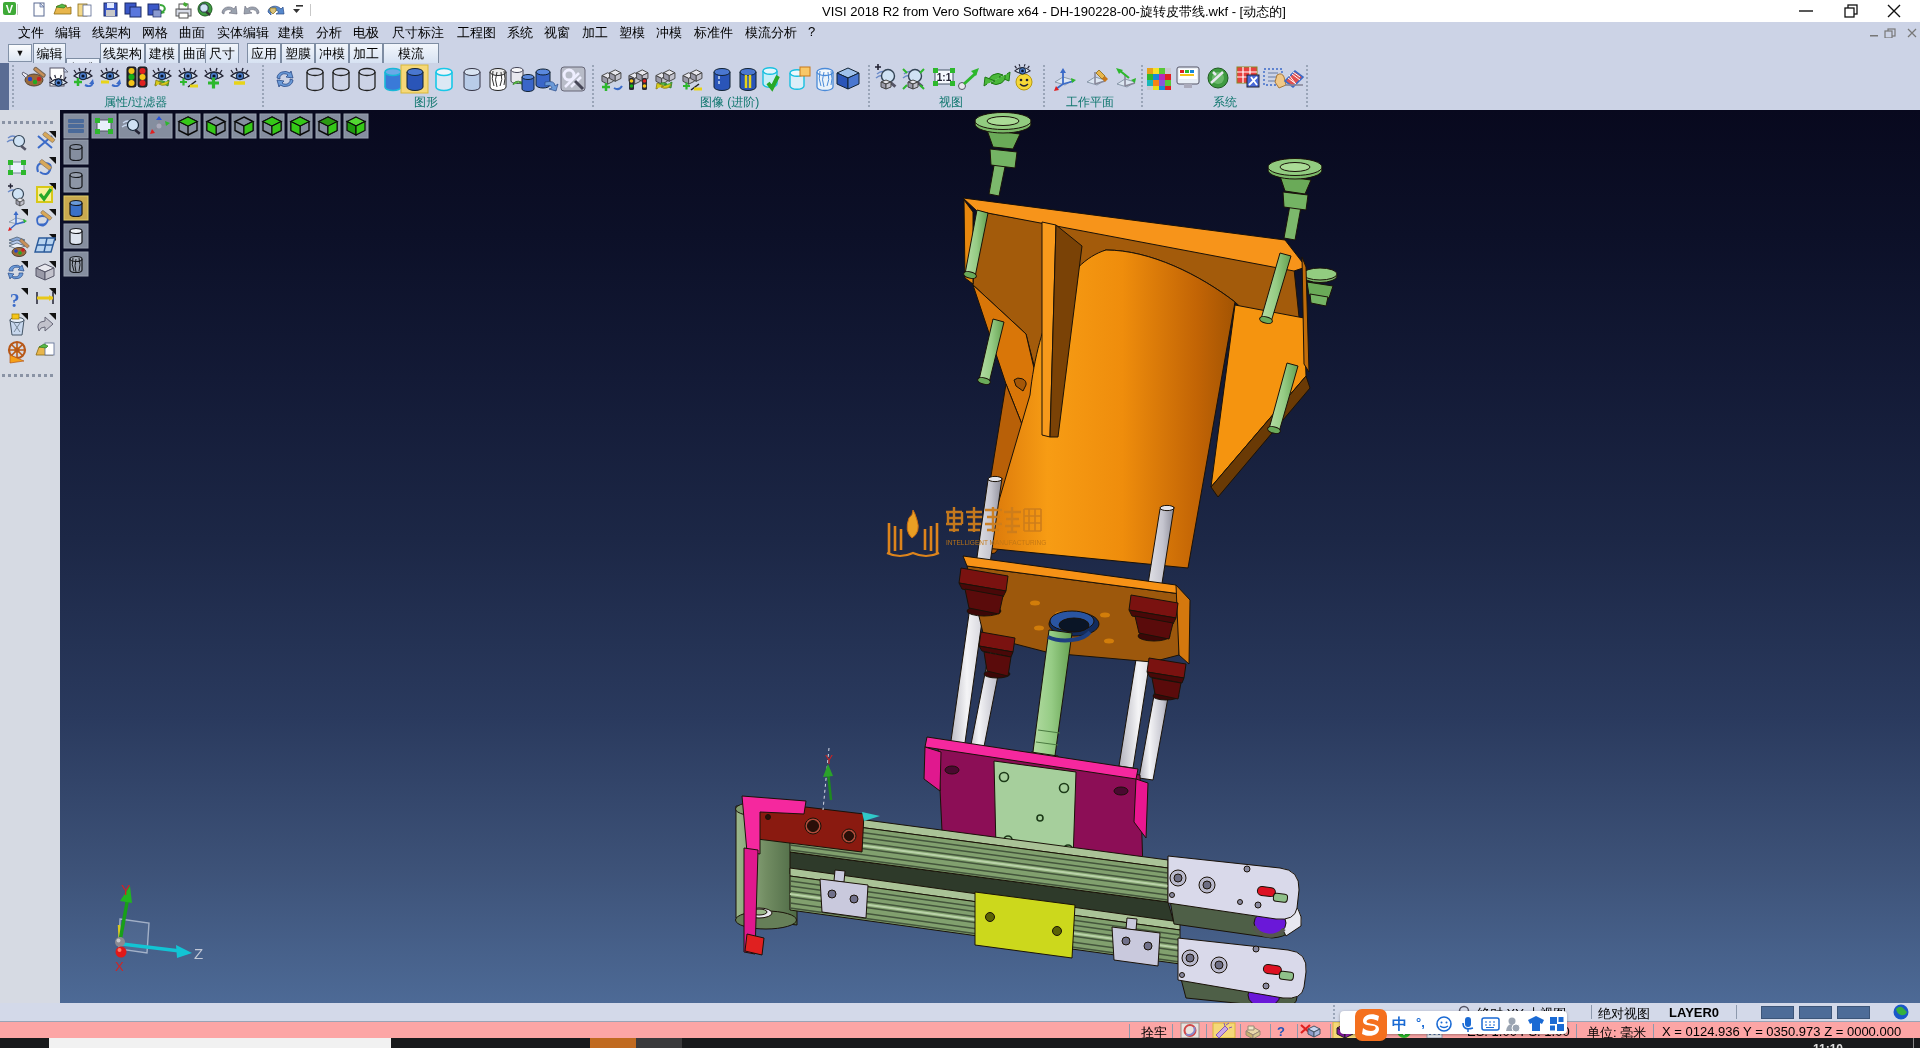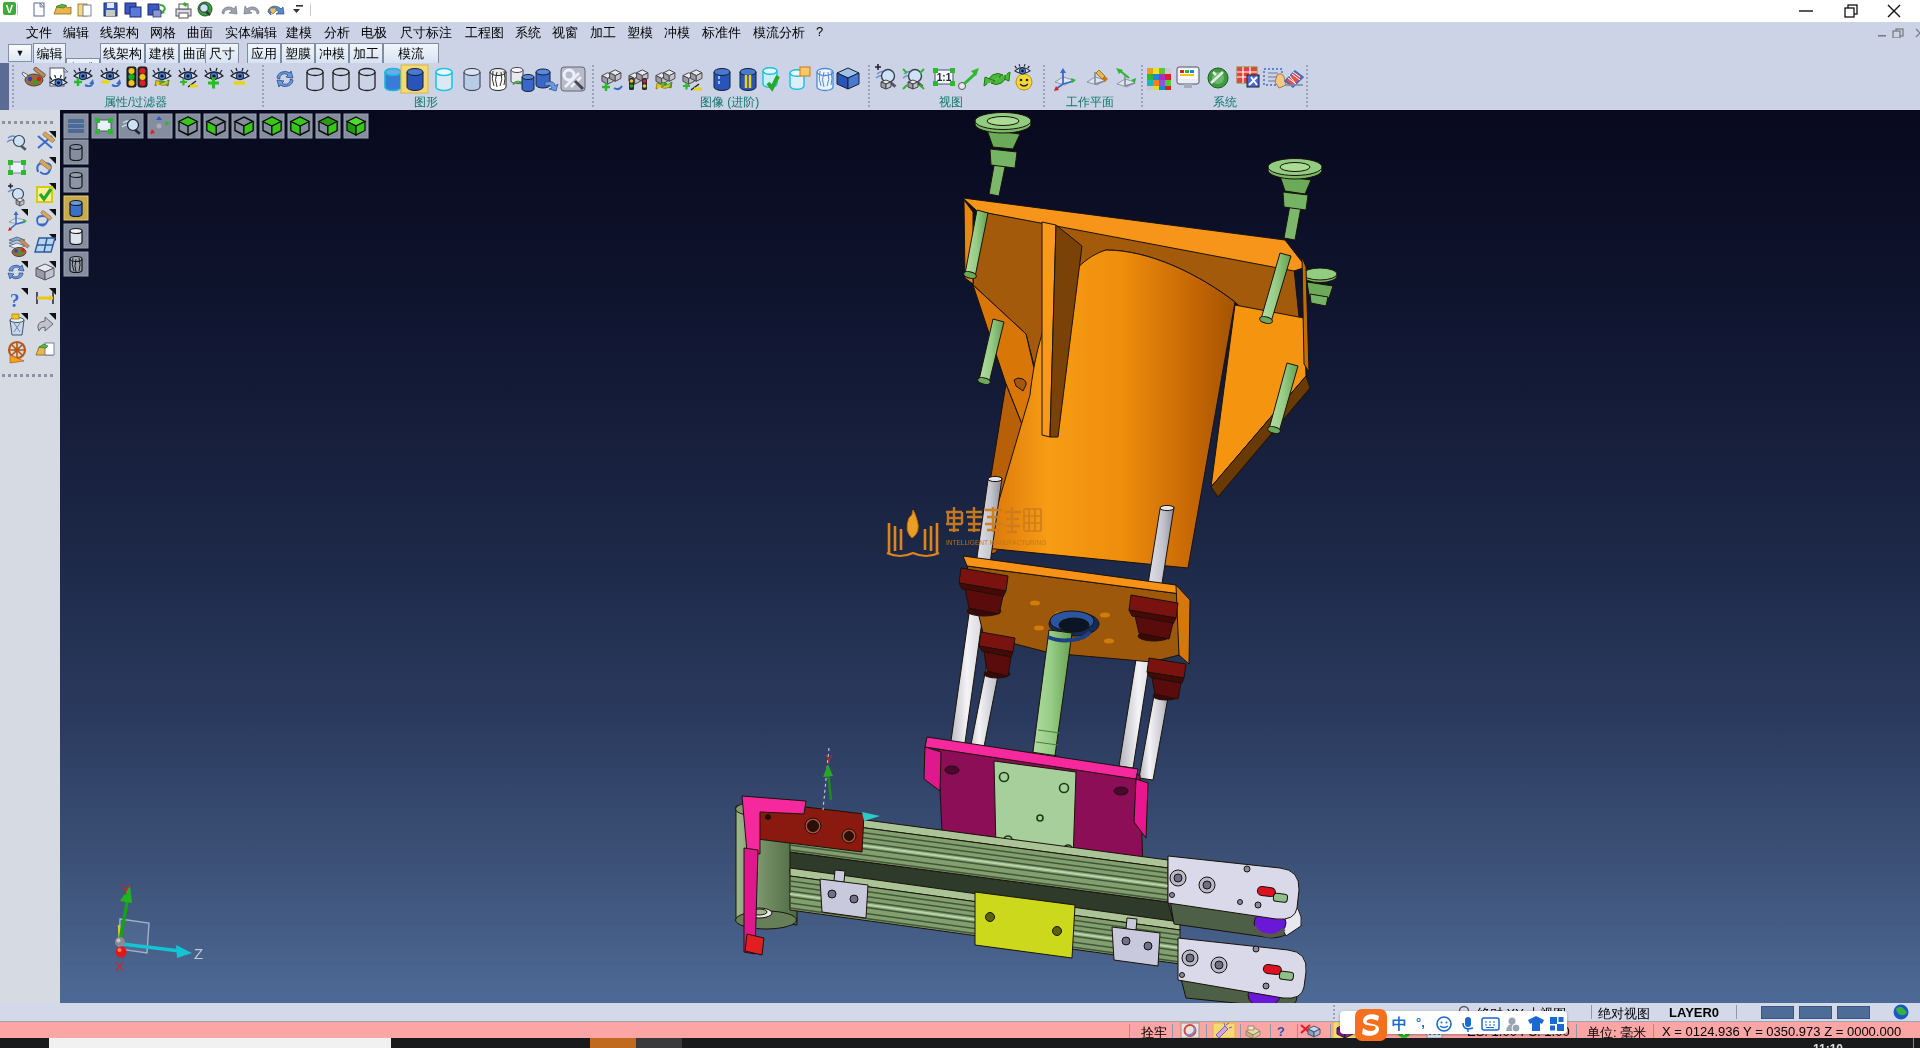--- a/index.html
+++ b/index.html
@@ -3,21 +3,21 @@
 <meta charset="utf-8">
 <style>
 *{margin:0;padding:0;box-sizing:border-box}
 html,body{width:1920px;height:1048px;overflow:hidden;font-family:"Liberation Sans",sans-serif}
 #root{position:relative;width:1920px;height:1048px;background:#ccd3e6}
 .abs{position:absolute}
 
 #titlebar{position:absolute;left:0;top:0;width:1920px;height:22px;background:#ffffff}
 #title-text{position:absolute;left:822px;top:3px;width:456px;text-align:center;font-size:13px;color:#000;white-space:nowrap}
 
-#menubar{position:absolute;left:16px;top:22px;width:1536px;height:20px;background:#ccd3e6;font-size:13px;color:#000}
+#menubar{position:absolute;left:8px;top:22px;width:1536px;height:20px;background:#ccd3e6;font-size:13px;color:#000}
 #menubar span{position:absolute;top:2px}
 
 #tabbar{position:absolute;left:0;top:42px;width:1920px;height:21px;background:#ccd3e6}
 .tab{position:absolute;top:1px;height:20px;border:1px solid #7e8da3;border-bottom:none;background:linear-gradient(#f2f6fc,#d7e2f2);font-size:13px;color:#000;text-align:center;line-height:19px}
 .tab.sel{background:linear-gradient(#eef4fd,#bcd5f2);font-weight:normal;top:16px;height:38px}
 #tab-drop{position:absolute;left:8px;top:2px;width:24px;height:18px;border:1px solid #8392a8;background:linear-gradient(#fbfcfe,#dde6f2);font-size:9px;text-align:center;line-height:17px;color:#111}
 
 #toolbar{position:absolute;left:0;top:63px;width:1920px;height:47px;background:#ccd3e6}
 #toolbar .lbl{position:absolute;top:31px;font-size:12px;color:#0f766e;white-space:nowrap}
 .vsep{position:absolute;top:2px;height:42px;width:2px;background-image:repeating-linear-gradient(#9aa5b8 0 2px,transparent 2px 4px)}
@@ -83,20 +83,21 @@
       <rect x="207" y="11" width="5" height="2.4" transform="rotate(40 207 11)" fill="#333"></rect>
     </g>
     <path d="M222 13c0-6 8-8 12-4l2-3 1 8-8-1 3-2c-3-3-8-1-8 3z" fill="#9aa2ae" stroke="#667" stroke-width=".6"></path>
     <path d="M259 13c0-6-8-8-12-4l-2-3-1 8 8-1-3-2c3-3 8-1 8 3z" fill="#9aa2ae" stroke="#667" stroke-width=".6"></path>
     <path d="M268 12c0-6 9-8 13-3l2-2 1 7-8 0 3-2c-3-3-9-2-8 3z" fill="#5588cc" stroke="#2a4a88" stroke-width=".7"></path>
     <path d="M270 8h6v3l-3 3-3-3z" fill="#d8c27a" stroke="#8a6a10" stroke-width=".7"></path>
     <path d="M293 9h7l-3.5 4z" fill="#333"></path>
     <rect x="296" y="5" width="7" height="1.6" fill="#333"></rect>
     <rect x="310" y="4" width="1" height="12" fill="#c8c8c8"></rect>
   </svg>
+  <div id="title-text">VISI 2018 R2 from Vero Software x64 - DH-190228-00-旋转皮带线.wkf - [动态的]</div>
   <svg class="abs" style="left:1795px;top:0" width="125" height="22">
     <path d="M4,11 h14" stroke="#111" stroke-width="1.4"></path>
     <rect x="53" y="5" width="9" height="9" fill="none" stroke="#111" stroke-width="1.3"></rect>
     <rect x="50" y="8" width="9" height="9" fill="#fff" stroke="#111" stroke-width="1.3"></rect>
     <path d="M93,5 l12,12 M105,5 l-12,12" stroke="#111" stroke-width="1.4"></path>
   </svg>
 </div>
 
 <div id="menubar">
   <span style="left:10px">文件</span>

